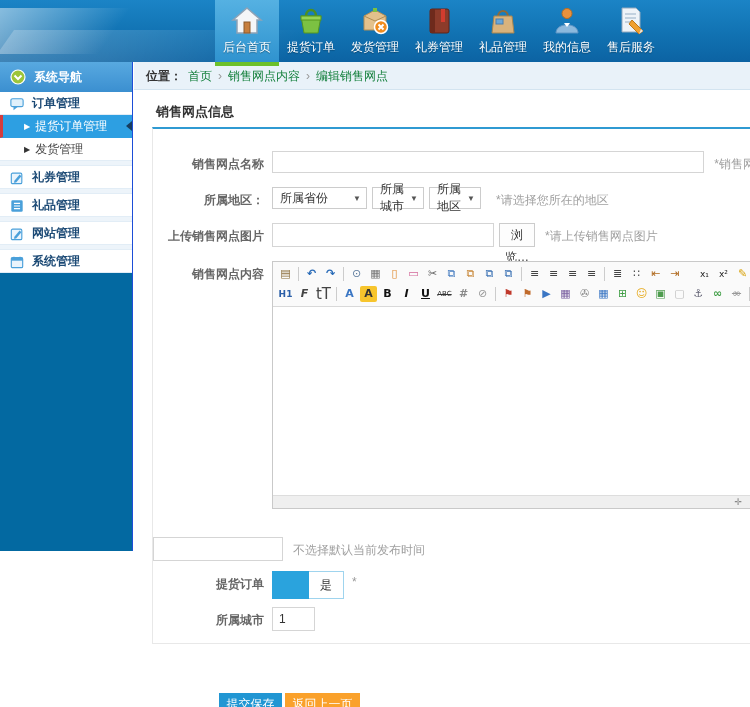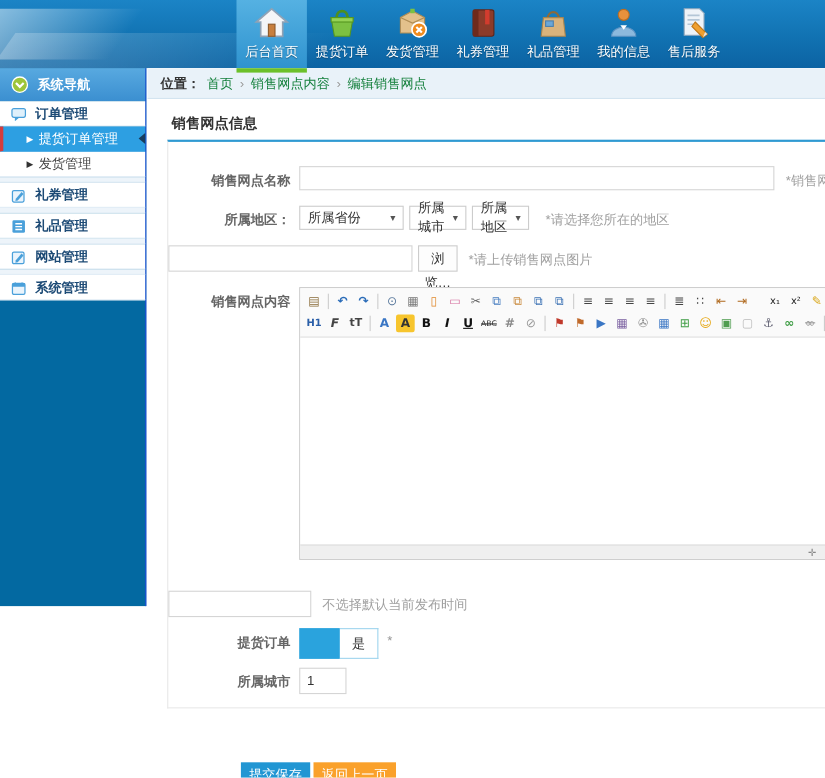--- a/index.html
+++ b/index.html
@@ -245,20 +245,21 @@
           <span class="arr">▼</span>
       </div>
       <div class="sel" style="width:52px;">
         <span>所属地区</span>
           <span class="arr">▼</span>
       </div>
       <div class="hint">*请选择您所在的地区</div>
     </div>
 
     <div class="frow">
+      <div class="flabel">上传销售网点图片</div>
       <input class="txt" style="width: 222px; height: 24px;" value="">
       <div class="browse">浏览…</div>
       <div class="hint">*请上传销售网点图片</div>
     </div>
 
     <div class="frow" style="margin-bottom:28px;">
       <div class="flabel">销售网点内容</div>
       <div class="editor">
         <div class="ed-toolbar">
           <div class="ed-line">
@@ -287,21 +288,21 @@
               <span class="ed-btn" style="color: rgb(176, 106, 31);">⇤</span>
               <span class="ed-btn" style="color: rgb(176, 106, 31);">⇥</span>
               <span class="ed-btn" style="color: rgb(34, 34, 34); font-size: 9px; margin-left: 12px;">x₁</span>
               <span class="ed-btn" style="color: rgb(34, 34, 34); font-size: 9px;">x²</span>
               <span class="ed-btn" style="color: rgb(217, 165, 20);">✎</span>
               <span class="ed-btn" style="color: rgb(184, 134, 11);">✐</span>
             </div>
           <div class="ed-line">
               <span class="ed-btn" style="color: rgb(43, 95, 168); font-weight: bold; font-size: 9px;">H1</span>
               <span class="ed-btn" style="color: rgb(68, 68, 68); font-weight: bold; font-style: italic;">F</span>
-              <span class="ed-btn" style="color: rgb(68, 68, 68); font-size: 10px; font-weight: bold;">tT</span>
+              <span class="ed-btn" style="color: rgb(68, 68, 68); font-size: 15px;">tT</span>
               <span class="ed-sep"></span>
               <span class="ed-btn" style="color: rgb(58, 118, 196); font-weight: bold;">A</span>
               <span class="ed-btn" style="color: rgb(51, 51, 51); background: rgb(247, 197, 45); font-weight: bold;">A</span>
               <span class="ed-btn" style="color: rgb(17, 17, 17); font-weight: bold;">B</span>
               <span class="ed-btn" style="color: rgb(17, 17, 17); font-weight: bold; font-style: italic;">I</span>
               <span class="ed-btn" style="color: rgb(17, 17, 17); font-weight: bold; text-decoration: underline;">U</span>
               <span class="ed-btn" style="color: rgb(51, 51, 51); text-decoration: line-through; font-size: 7px;">ABC</span>
               <span class="ed-btn" style="color: rgb(136, 136, 136); font-weight: bold;">#</span>
               <span class="ed-btn" style="color: rgb(153, 153, 153);">⊘</span>
               <span class="ed-sep"></span>

